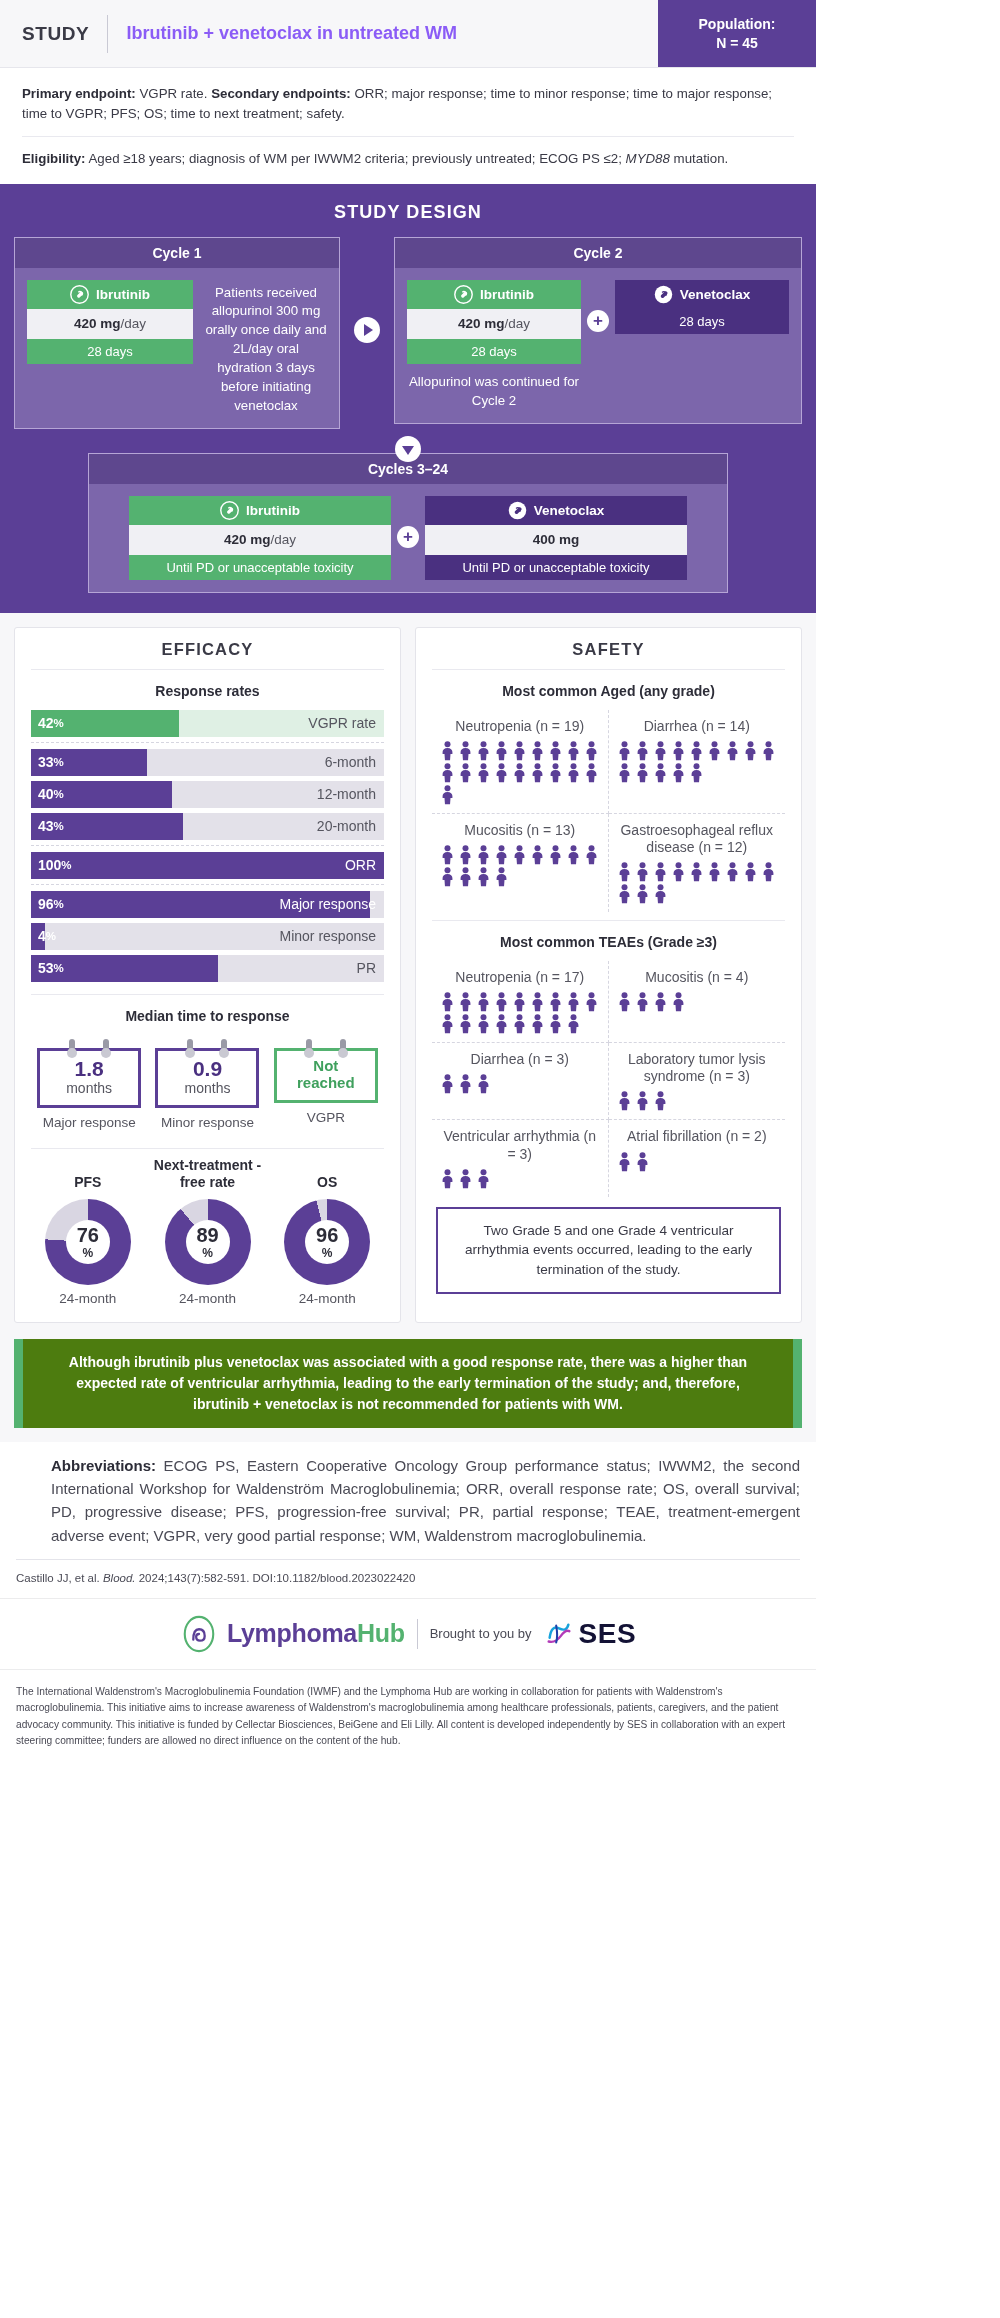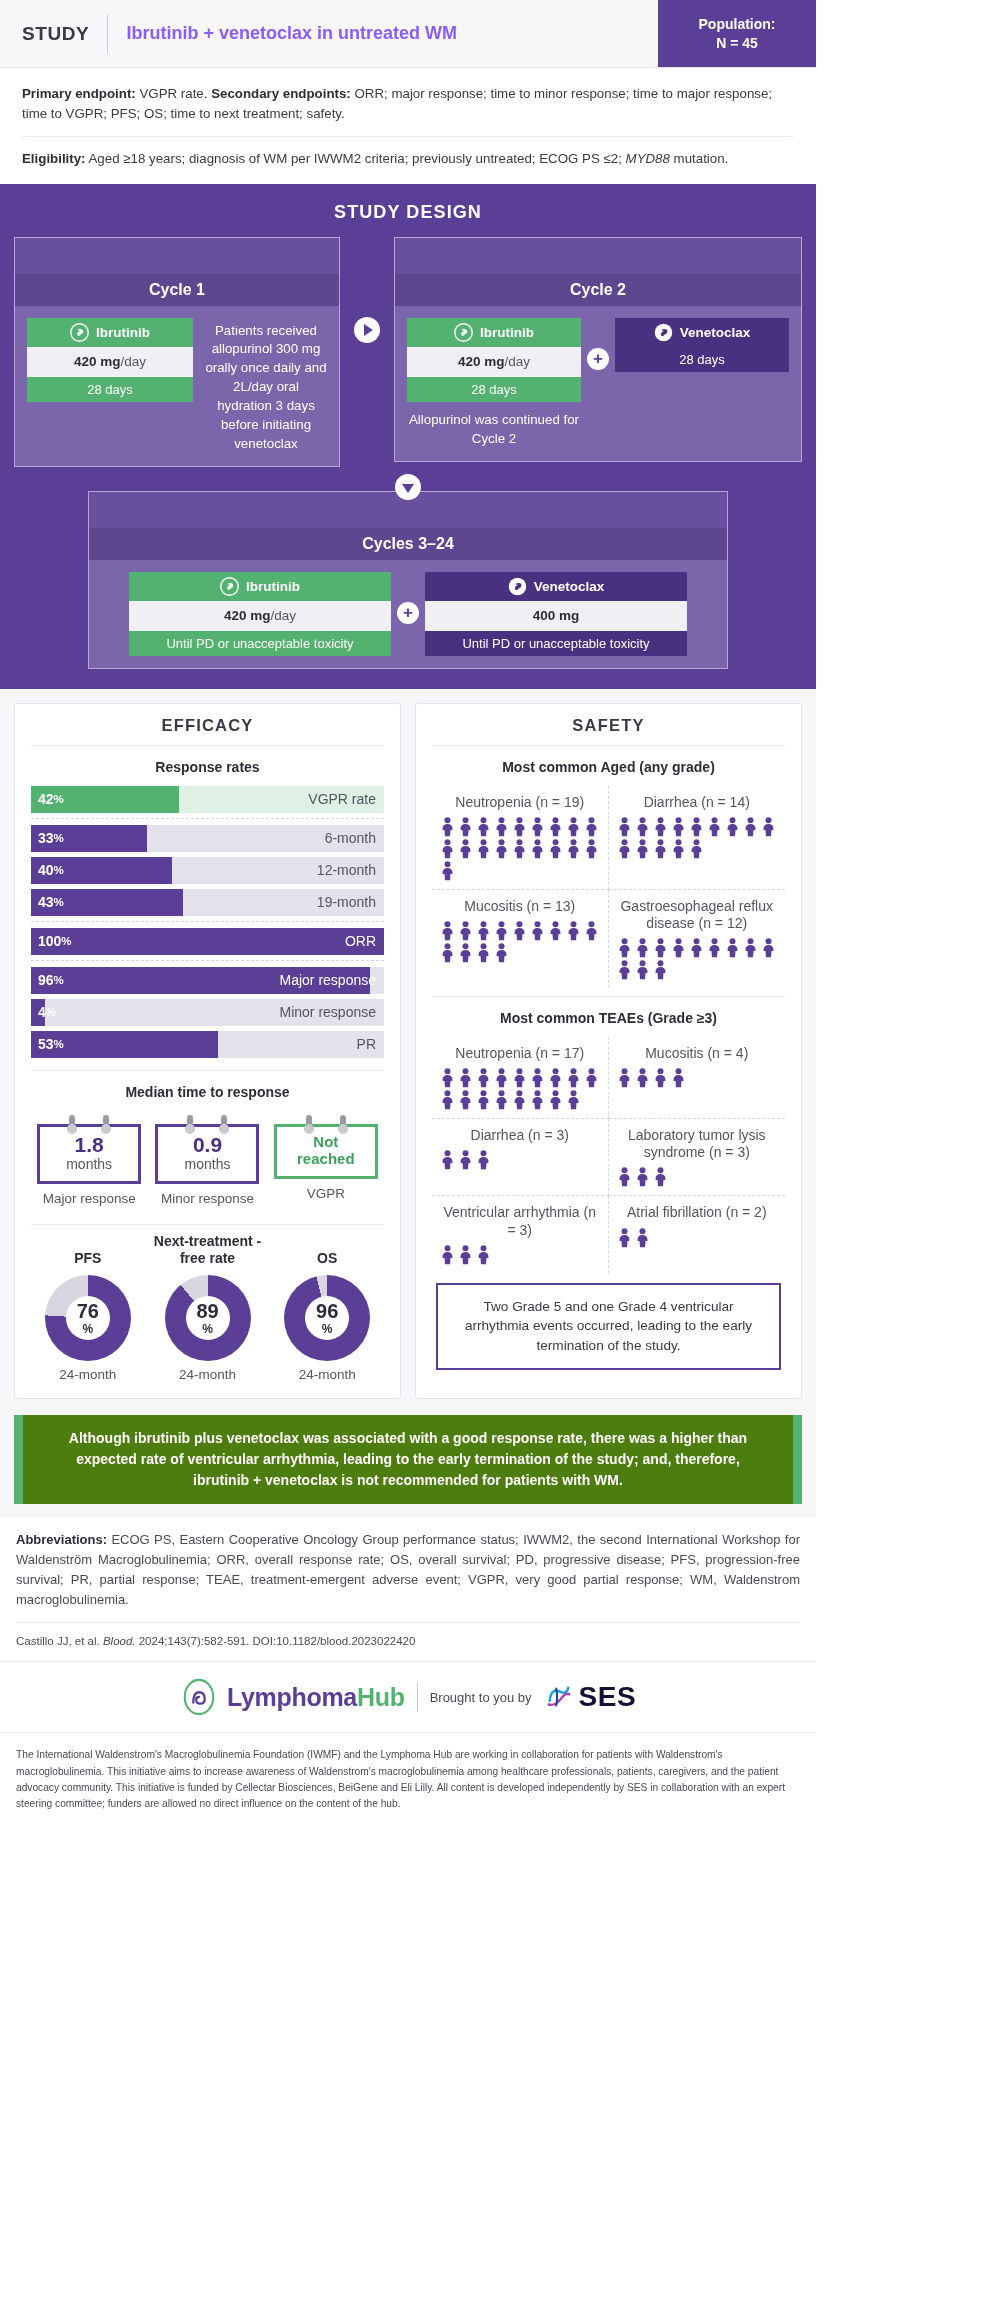--- a/index.html
+++ b/index.html
@@ -50,23 +50,22 @@
     background: #5b3f96; color: #fff; padding: 12px 14px 20px 14px;
     position: relative;
   }
   .design-title {
     text-align: center; font-size: 18px; font-weight: bold;
     letter-spacing: 1.1px; padding: 6px 0 14px 0;
   }
   .cycle-row { display: flex; align-items: flex-start; gap: 14px; }
   .cycle-box { border: 1px solid #b6a5d6; background: rgba(255,255,255,0.09); }
   .cycle-head {
-    text-align: center; font-size: 16px; font-weight: bold; padding: 7px 0;
+    text-align: center; font-size: 14px; font-weight: bold; padding: 7px 0;
     background: rgba(0,0,0,0.10);
-    margin-top: 36px;
   }
   .cycle-body { background: rgba(255,255,255,0.13); padding: 12px; }
   .c1 { width: 330px; }
   .c2 { flex: 1; }
 
   .drug-card { width: 166px; }
   .drug-head {
     display: flex; align-items: center; justify-content: center; gap: 7px;
     padding: 5px 0; font-size: 13.5px; font-weight: bold; color: #fff;
   }
@@ -211,21 +210,21 @@
 
   
   .conclusion-wrap { padding: 6px 14px 14px 14px; background:#f7f7f9; }
   .conclusion {
     background:#4d7c0f; color:#fff; border-left: 9px solid #54b270;
     border-right: 9px solid #54b270; padding: 13px 24px; text-align:center;
     font-size: 14px; font-weight:bold; line-height:1.5;
   }
 
   
-  .abbrev { padding: 12px 16px 10px 16px; font-size: 13px; line-height:1.55; color:#4a4a55; text-align:justify;}
+  .abbrev { padding: 12px 16px 10px 16px; font-size: 15px; line-height:1.55; color:#4a4a55; text-align:justify;margin-left:35px;}
   .abbrev b { font-weight:bold; color:#2d2d38; }
   .cite-divider { height:1px; background:#e4e4ea; margin: 2px 16px 0 16px; }
   .citation { padding: 12px 16px 14px 16px; font-size: 11.5px; color:#4a4a55; }
   .citation i { font-style: italic; }
   .logo-bar {
     background:#fff; border-top:1px solid #ececed; border-bottom:1px solid #ececed;
     display:flex; align-items:center; justify-content:center; gap:12px; padding: 16px 0;
   }
   .lh-logo { display:flex; align-items:center; gap:9px; }
   .lh-text { font-size: 25px; font-weight:bold; letter-spacing:-0.3px; }
@@ -392,21 +391,21 @@
           <div class="bar-row">
             <div class="bar-track"></div>
             <div class="bar-fill" style="width:40%"></div>
             <div class="bar-val">40<span class="pct">%</span></div>
             <div class="bar-label">12-month</div>
           </div>
           <div class="bar-row">
             <div class="bar-track"></div>
             <div class="bar-fill" style="width:43%"></div>
             <div class="bar-val">43<span class="pct">%</span></div>
-            <div class="bar-label">19-month</div>
+            <div class="bar-label">20-month</div>
           </div>
           <div class="bar-gap hr-dash"></div>
           <div class="bar-row">
             <div class="bar-track"></div>
             <div class="bar-fill" style="width:100%"></div>
             <div class="bar-val">100<span class="pct">%</span></div>
             <div class="bar-label onfill">ORR</div>
           </div>
           <div class="bar-gap hr-dash"></div>
           <div class="bar-row">

